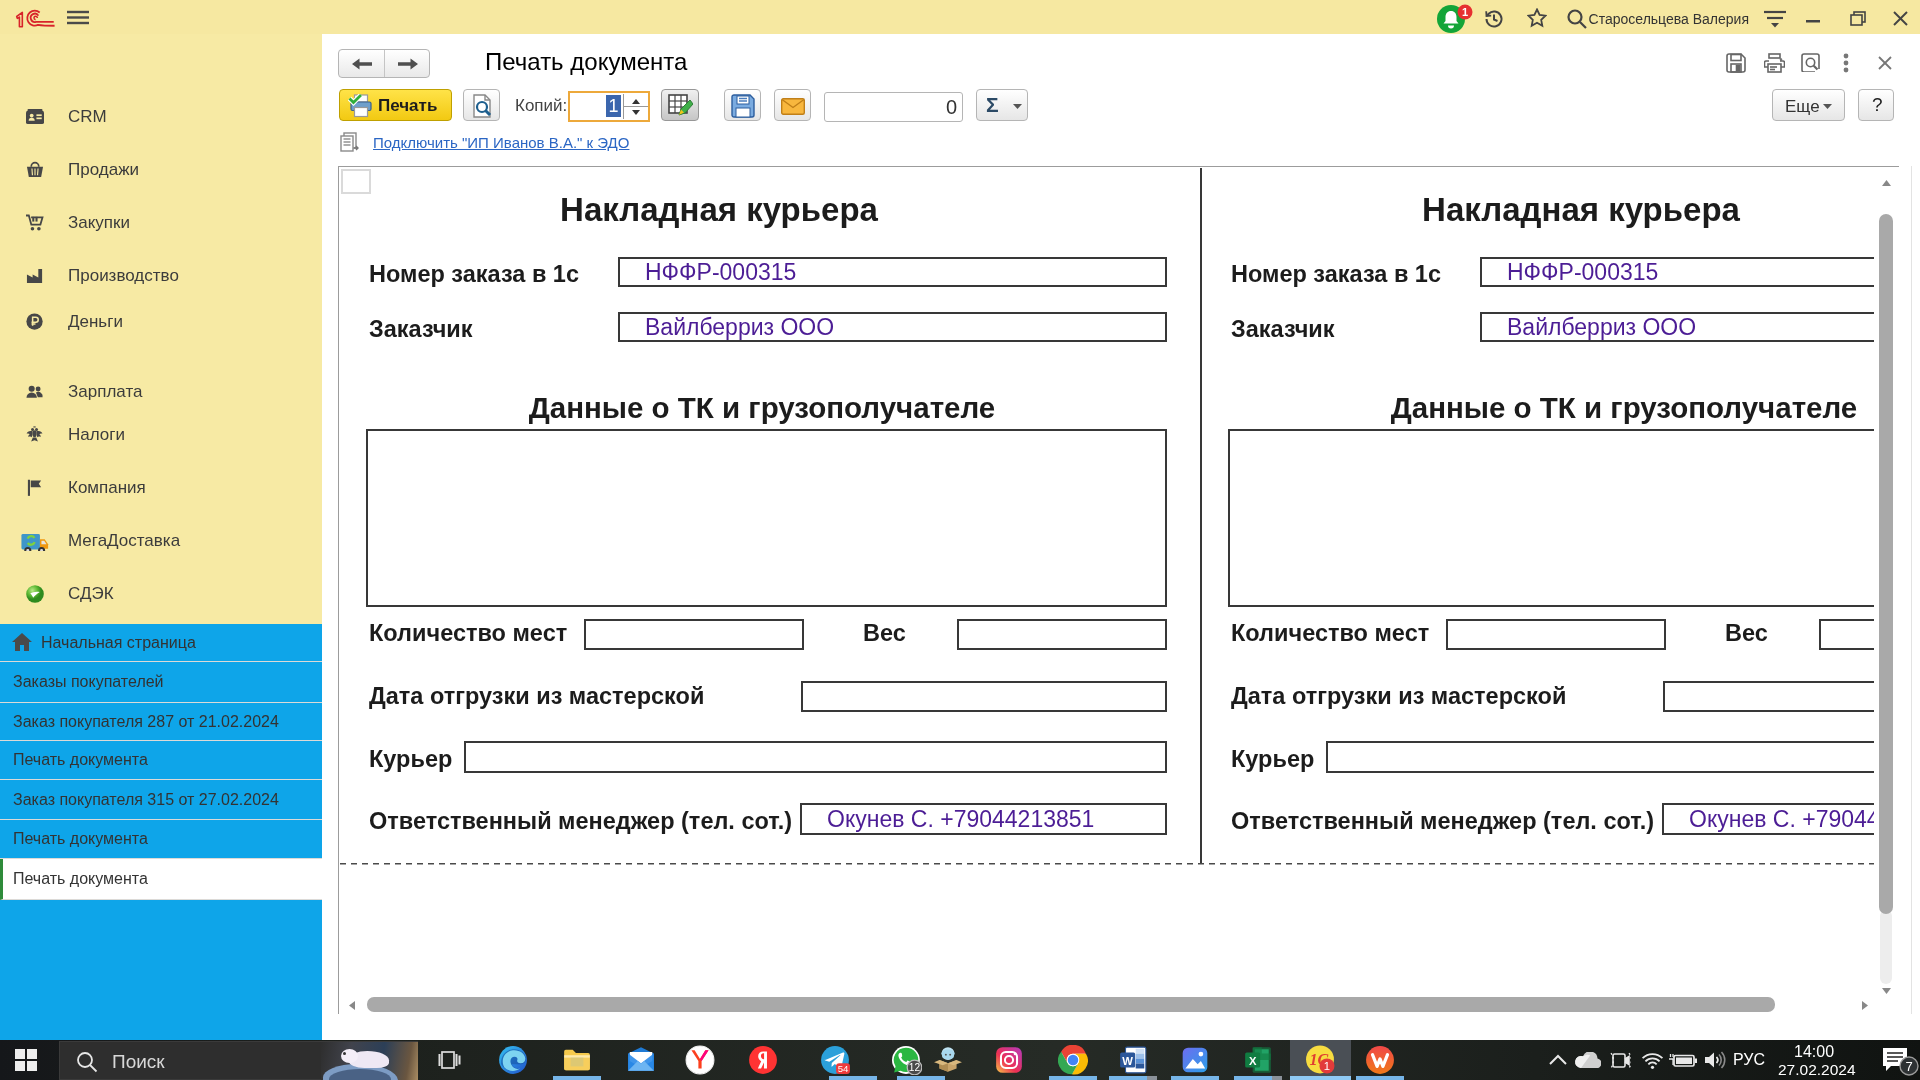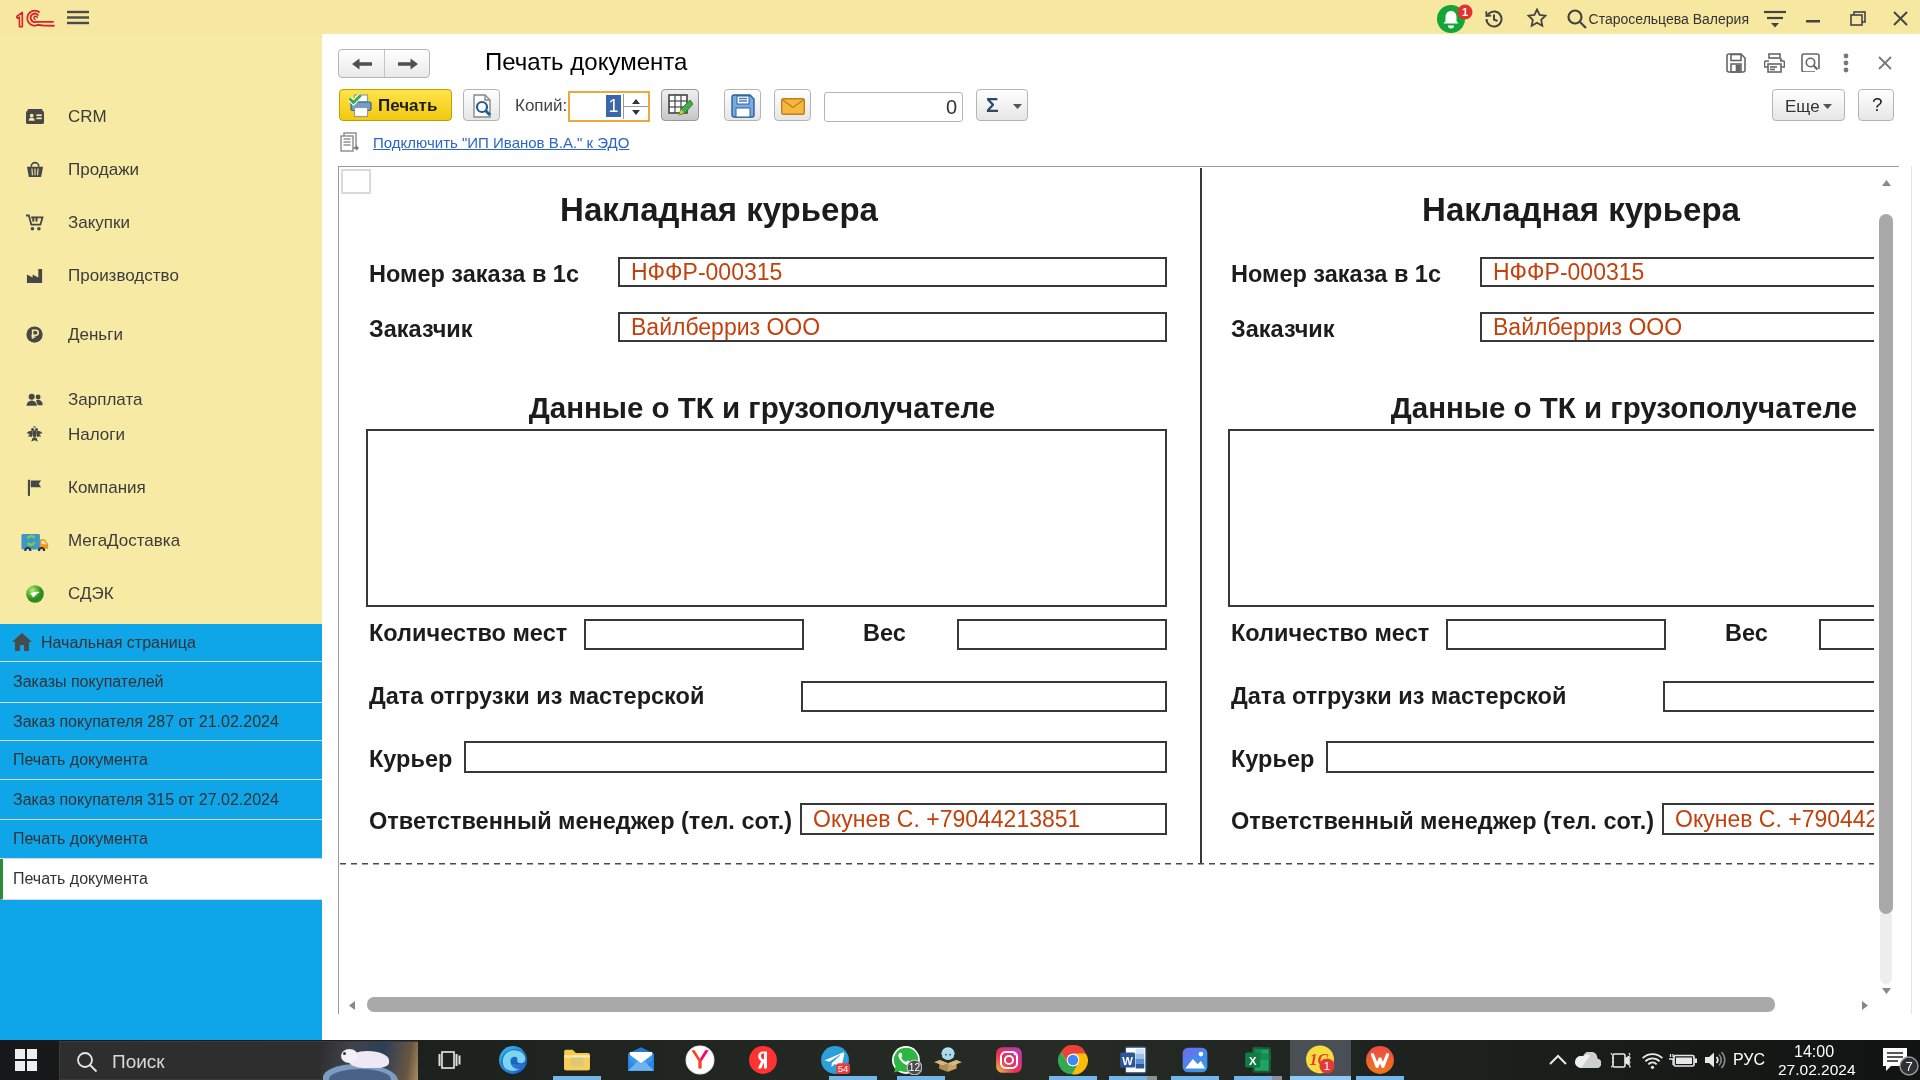--- a/index.html
+++ b/index.html
@@ -46,21 +46,21 @@
 #btnhelp { left:1536px; width:36px; }
 #btnhelp span { position:absolute; left:13px; top:4px; font-size:19px; color:#222; }
 
 #linkrow { position:absolute; left:17px; top:98px; height:22px; }
 #linkrow a { position:absolute; left:34px; top:2px; font-size:15px; color:#2b66c4; text-decoration:underline; white-space:nowrap; }
 
 #docview { position:absolute; left:16px; top:132px; width:1536px; height:848px; border-top:1px solid #9c9c9c; border-left:1px solid #9c9c9c; background:#fff; overflow:hidden; }
 .page { position:absolute; top:0; width:862px; height:697px; }
 .page .ptitle { position:absolute; left:100px; top:24px; width:560px; text-align:center; font-size:33px; font-weight:bold; color:#1c1c1c; }
 .page .lab { position:absolute; font-size:23.5px; font-weight:bold; color:#1c1c1c; white-space:nowrap; }
-.page .box { position:absolute; border:2px solid #383838; background:#fff; font-size:23px; color:#c2410c; padding-left:11px; white-space:nowrap; overflow:hidden; }
+.page .box { position:absolute; border:2px solid #383838; background:#fff; font-size:23px; color:#4c1d95; padding-left:25px; white-space:nowrap; overflow:hidden; }
 .page .head2 { position:absolute; left:143px; top:224px; width:560px; text-align:center; font-size:29.5px; font-weight:bold; color:#1c1c1c; white-space:nowrap; }
 #cutline { position:absolute; left:1px; top:696px; width:1534px; height:2px; background:repeating-linear-gradient(90deg,#4a4a4a 0 6px,transparent 6px 11px) top/100% 1.5px no-repeat; }
 #pagediv { position:absolute; left:861px; top:1px; width:2px; height:696px; background:#383838; }
 
 #vscroll { position:absolute; left:1554px; top:146px; width:20px; height:846px; }
 #vthumb { position:absolute; left:3px; top:34px; width:14px; height:700px; background:#a9a9a9; border-radius:7px; }
 #hscroll { position:absolute; left:16px; top:962px; width:1559px; height:18px; }
 #hthumb { position:absolute; left:29px; top:1px; width:1408px; height:15px; background:#a9a9a9; border-radius:7px; }
 
 #taskbar { position:absolute; left:0; top:1040px; width:1920px; height:40px; background:linear-gradient(90deg,#15171a 0%, #1d211d 20%, #262b26 55%, #1b1f1c 80%, #101311 100%); }
@@ -161,28 +161,28 @@
         <rect x="10" y="3" width="2.2" height="5" fill="#474747"></rect>
       </svg>
       <div class="mtxt">Закупки</div>
     </div>
     <div class="menuitem" style="top:215px">
       <svg class="mico" viewBox="0 0 19 19">
         <path d="M1 17 V8 L7 11 V8 L13 11 V2 H17 V17 Z" fill="#474747"></path>
       </svg>
       <div class="mtxt">Производство</div>
     </div>
-    <div class="menuitem" style="top:274px">
+    <div class="menuitem" style="top:261px">
       <svg class="mico" viewBox="0 0 19 19">
         <circle cx="9" cy="9" r="8.6" fill="#474747"></circle>
         <path d="M7 13.5 V4.5 H10.3 a2.6 2.6 0 0 1 0 5.2 H5.8 M5.8 11.6 H10" fill="none" stroke="#f7eaa4" stroke-width="1.6"></path>
       </svg>
       <div class="mtxt">Деньги</div>
     </div>
-    <div class="menuitem" style="top:339px">
+    <div class="menuitem" style="top:331px">
       <svg class="mico" viewBox="0 0 19 19">
         <circle cx="6" cy="6" r="3.2" fill="#474747"></circle>
         <path d="M0.5 15.5 a5.5 5.5 0 0 1 11 0 z" fill="#474747"></path>
         <circle cx="12.8" cy="6.4" r="2.6" fill="#474747"></circle>
         <path d="M10.5 10.1 a4.6 4.6 0 0 1 7 4.9 h-5" fill="#474747"></path>
       </svg>
       <div class="mtxt">Зарплата</div>
     </div>
     <div class="menuitem" style="top:374px">
       <svg class="mico" viewBox="0 0 19 19">

